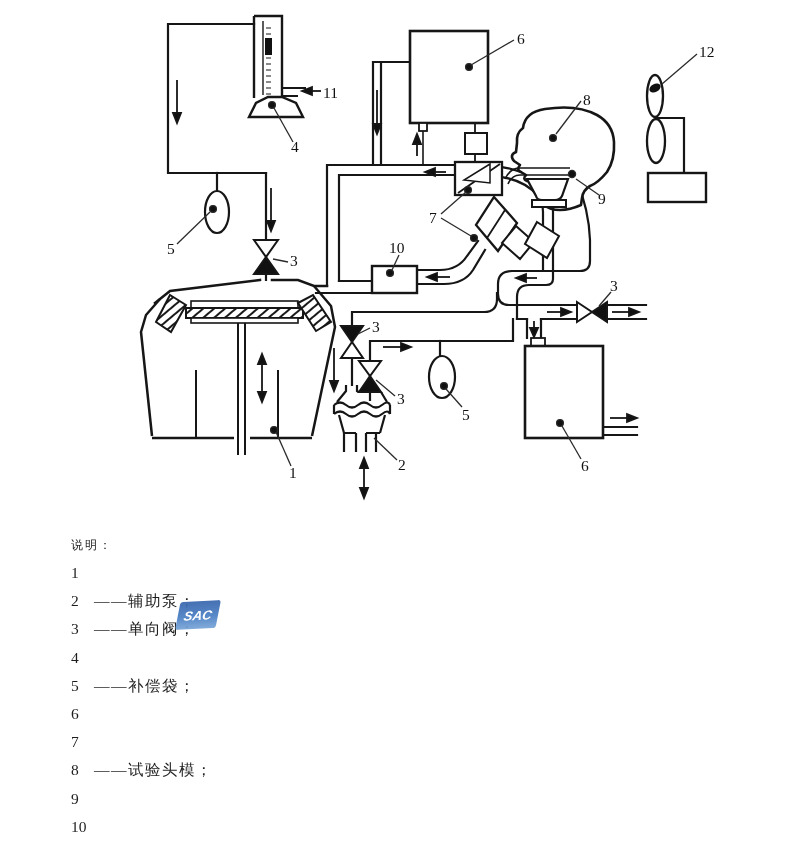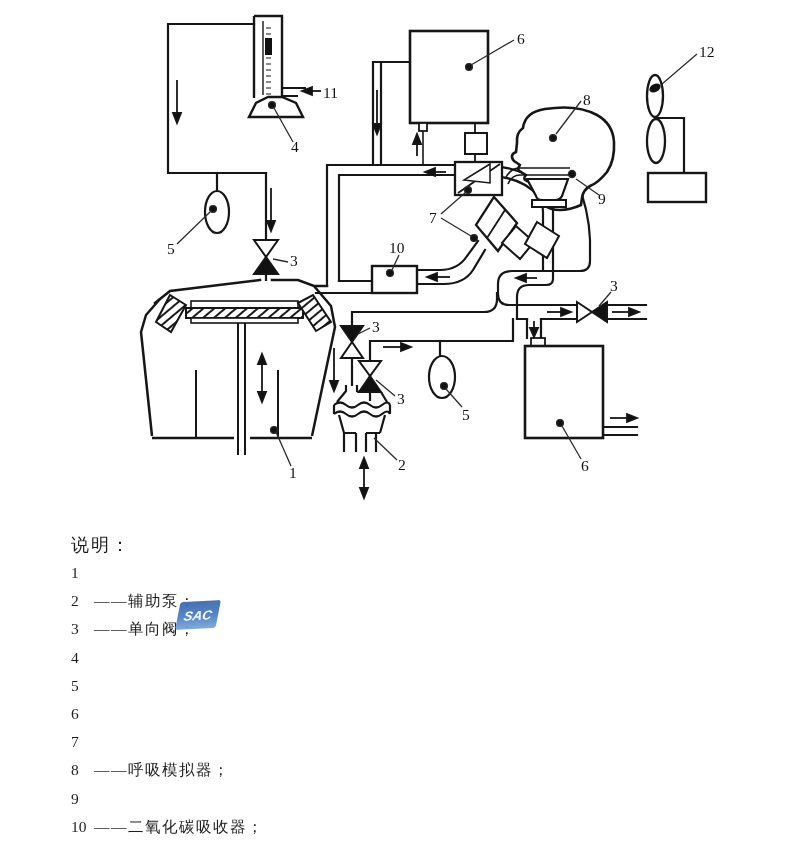--- a/index.html
+++ b/index.html
@@ -1,21 +1,21 @@
 <!DOCTYPE html>
 <html><head>
 <meta charset="utf-8">
 <style>
   html,body{margin:0;padding:0;background:#fff;}
   #page{position:relative;width:806px;height:846px;background:#ffffff;overflow:hidden;
         font-family:"Liberation Serif","DejaVu Serif",serif;}
   #fig{position:absolute;left:0;top:0;}
   svg text{font-family:"Liberation Serif","DejaVu Serif",serif;font-size:15.5px;fill:#111;}
   #legend{position:absolute;left:71px;top:531px;width:560px;color:#1d1d1d;}
-  #legend .lg-title{font-size:18px;line-height:28px;letter-spacing:2px;}
+  #legend .lg-title{font-size:12px;line-height:28px;letter-spacing:2px;}
   #legend ol{list-style:none;margin:0;padding:0;}
   #legend li{display:flex;font-size:15.5px;line-height:28.2px;letter-spacing:1.5px;}
   #legend .ln{width:23px;flex:0 0 23px;letter-spacing:0;}
   #wm{position:absolute;left:178px;top:601px;width:40px;height:28px;
       background:linear-gradient(180deg,#3966ad 0%,#4a7fc4 55%,#7aa6d8 100%);
       transform:skewX(-14deg) rotate(-3deg);border-radius:3px;opacity:.93;
       display:flex;align-items:center;justify-content:center;
       color:#fff;font-style:italic;font-weight:bold;font-size:13px;
       font-family:"Liberation Sans",sans-serif;}
 </style>
@@ -262,37 +262,37 @@
         </li>
     <li>
           <span class="ln">3</span>
           <span class="lt">——单向阀；</span>
         </li>
     <li>
           <span class="ln">4</span>
         </li>
     <li>
           <span class="ln">5</span>
+          <span class="lt">——补偿袋；</span>
         </li>
     <li>
           <span class="ln">6</span>
         </li>
     <li>
           <span class="ln">7</span>
         </li>
     <li>
           <span class="ln">8</span>
-          <span class="lt">——呼吸模拟器；</span>
+          <span class="lt">——试验头模；</span>
         </li>
     <li>
           <span class="ln">9</span>
         </li>
     <li>
           <span class="ln">10</span>
-          <span class="lt">——二氧化碳吸收器；</span>
         </li>
     <li>
           <span class="ln">11</span>
           <span class="lt">——二氧化碳；</span>
         </li>
 
   </ol>
 </div>
 
 <div id="wm">

